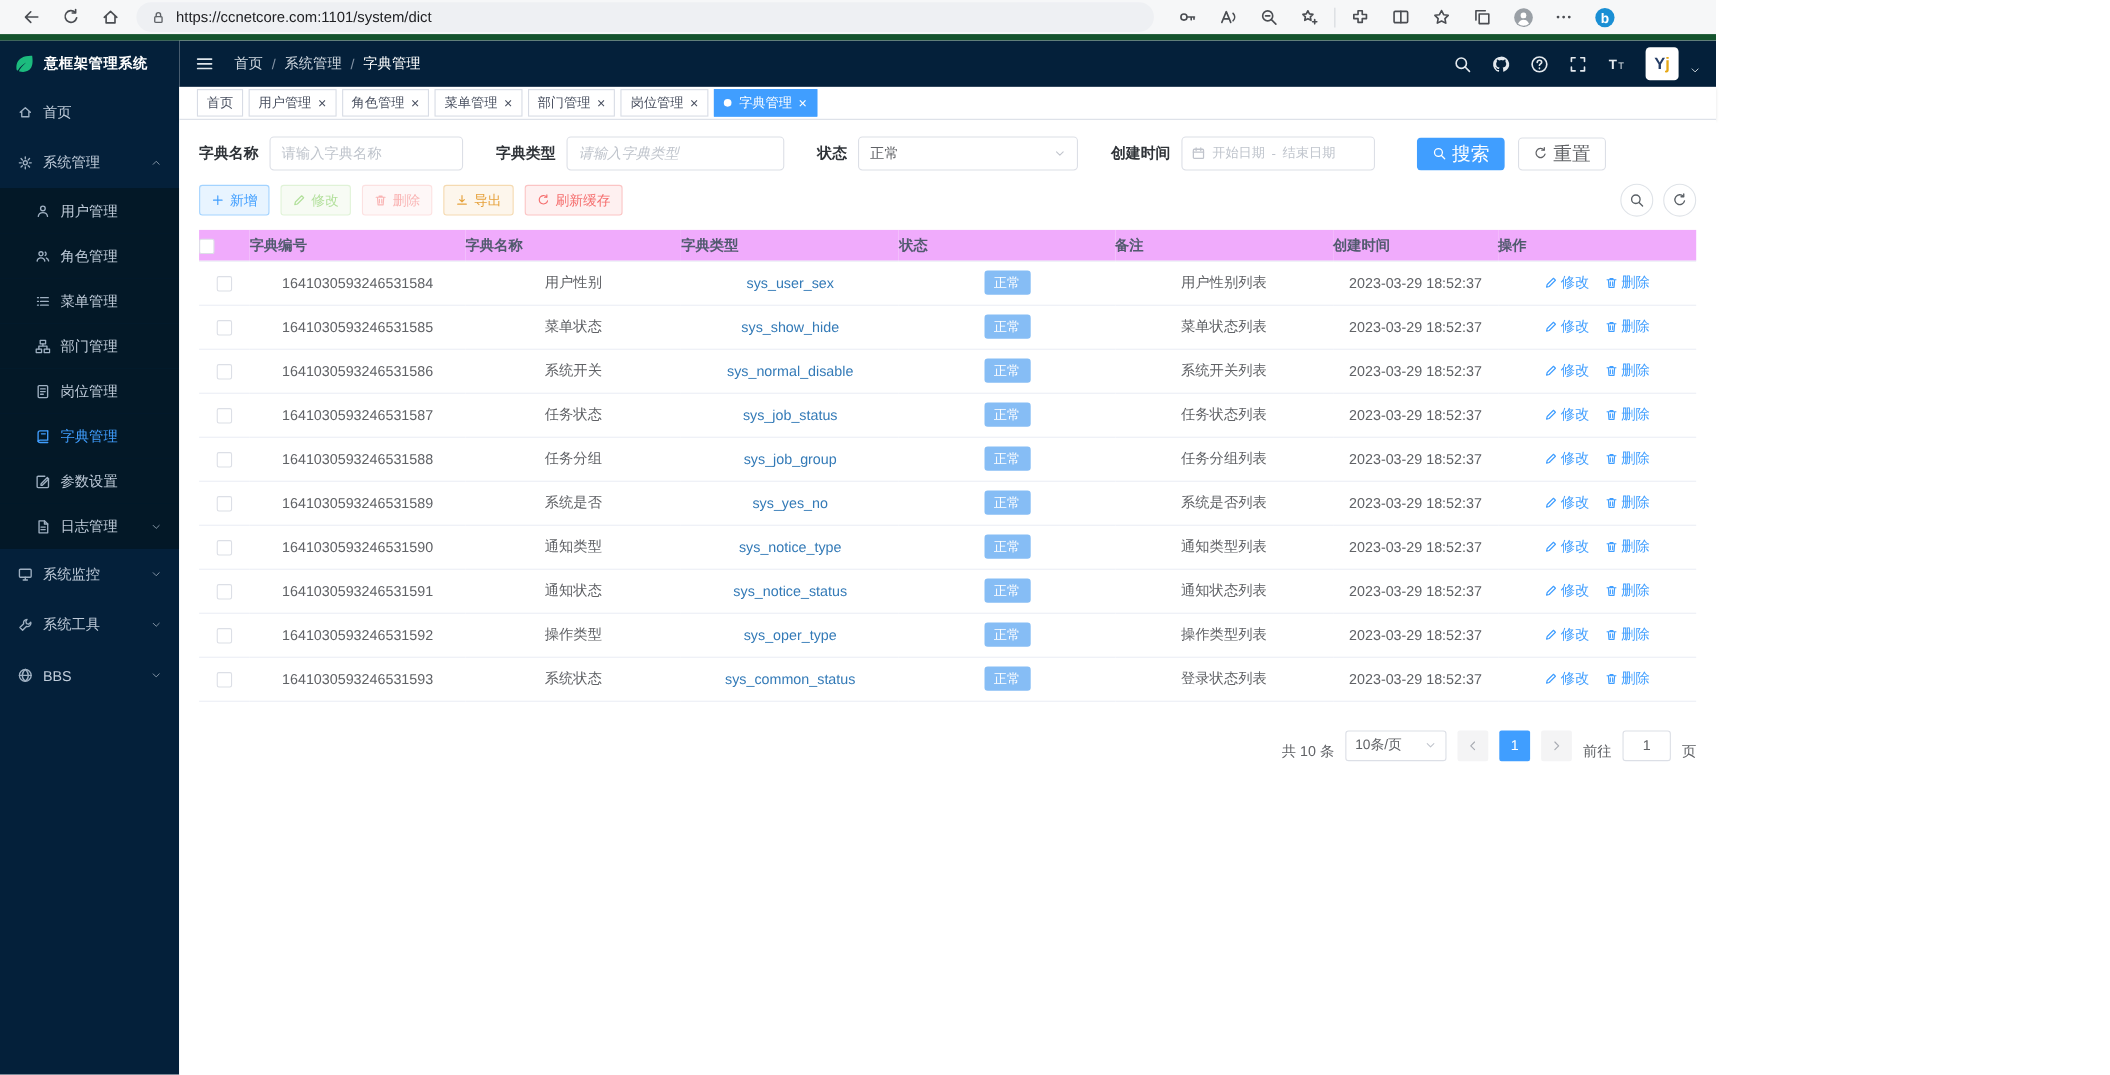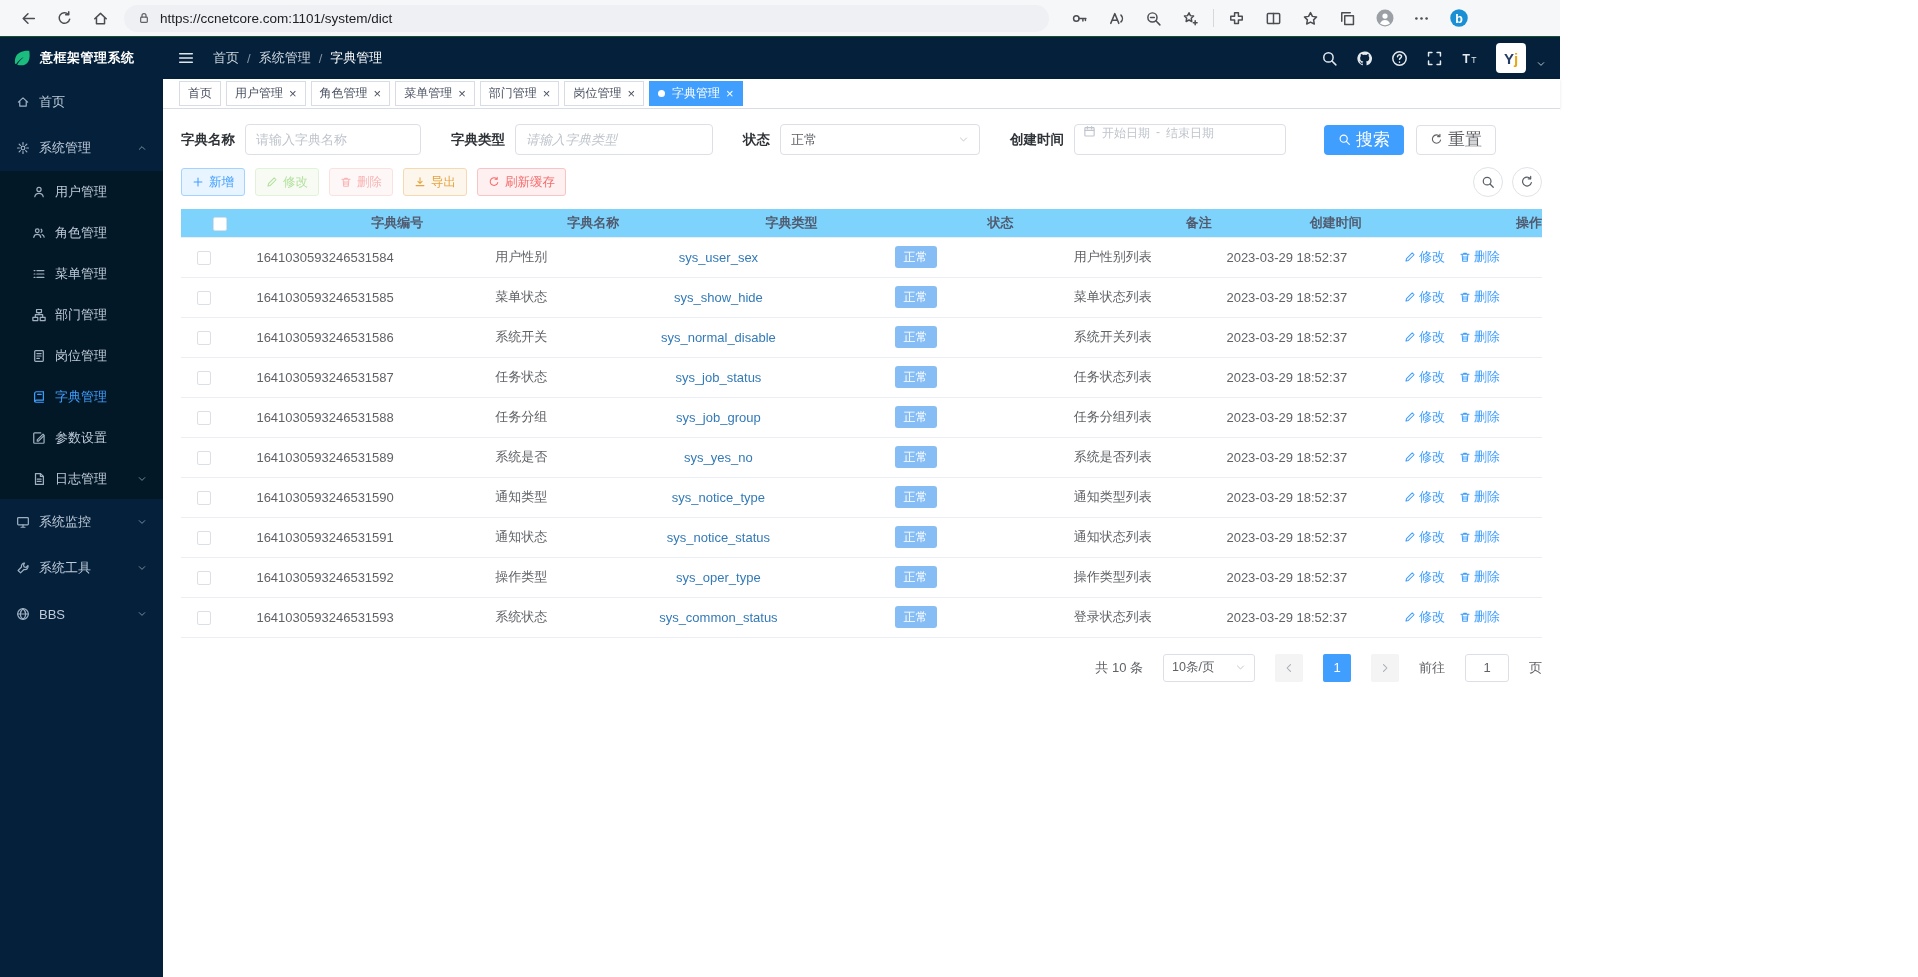--- a/index.html
+++ b/index.html
@@ -2,21 +2,21 @@
 <html><head>
 <meta charset="utf-8">
 <style>
   * { margin:0; padding:0; box-sizing:border-box; }
   html,body { width:1918px; height:977px; background:#fff; overflow:hidden;
     font-family:"Liberation Sans","DejaVu Sans",sans-serif; }
   .screen { position:relative; width:1918px; height:977px; background:#fff; }
   .window { position:absolute; left:0; top:0; width:1560px; height:977px; background:#fff; }
 
   
-  .chrome { height:37px; background:#f6f7f8; border-bottom:1px solid #14532d;
+  .chrome { height:37px; background:#f6f7f8; border-bottom:6px solid #14532d;
     display:flex; align-items:center; padding:0 10px; }
   .chrome-nav { display:flex; align-items:center; }
   .nav-btn { width:36px; height:30px; display:flex; align-items:center; justify-content:center;
     color:#4a4d52; border:none; background:transparent; border-radius:6px; cursor:pointer; }
   .url-bar { width:925px; height:27px; background:#eef0f3; border-radius:14px; margin:0 6px;
     display:flex; align-items:center; padding:0 13px; gap:9px; cursor:text; }
   .url-bar .icw { color:#5f6368; }
   .url-text { font-size:13.5px; color:#202124; white-space:nowrap; }
   .chrome-actions { display:flex; align-items:center; margin-left:6px; }
   .act-btn { width:37px; height:30px; display:flex; align-items:center; justify-content:center;
@@ -70,22 +70,22 @@
   .f-label { font-weight:700; color:#2f3338; font-size:13.5px; margin-right:10px; white-space:nowrap; }
   .f-input { height:31px; border:1px solid #dcdfe6; border-radius:4px; padding:0 10px;
     font-size:13px; color:#606266; background:#fff; outline:none;
     font-family:"Liberation Sans","DejaVu Sans",sans-serif; }
   .f-input::placeholder { color:#bfc4cc; }
   .w176 { width:176px; } .w198 { width:198px;font-style:italic; }
   .f-select { width:200px; height:31px; border:1px solid #dcdfe6; border-radius:4px; background:#fff;
     display:flex; align-items:center; justify-content:space-between; padding:0 10px; cursor:pointer; }
   .f-select-value { color:#606266; font-size:13px; }
   .caret { color:#c0c4cc; }
-  .daterange { width:212px; height:31px; border:1px solid #dcdfe6; border-radius:4px; background:#fff;
-    display:flex; align-items:flex-start; gap:6px; padding:0 8px; cursor:pointer; }
+  .daterange { width:176px; height:31px; border:1px solid #dcdfe6; border-radius:4px; background:#fff;
+    display:flex; align-items:center; gap:6px; padding:0 8px; cursor:pointer; }
   .daterange .icw { color:#c0c4cc; }
   .daterange .ph { color:#bfc4cc; font-size:12px; white-space:nowrap; }
   .daterange .sep { color:#bfc4cc; font-size:12px; }
   .btn { height:30px; border-radius:4px; font-size:17px; display:inline-flex; align-items:center;
     gap:5px; padding:0 13px; cursor:pointer; border:1px solid transparent;
     font-family:"Liberation Sans","DejaVu Sans",sans-serif; }
   .btn-search { background:#409eff; color:#fff; margin-left:8px; }
   .btn-reset { background:#fff; color:#606266; border-color:#dcdfe6; margin-left:12px; }
 
   .toolbar { display:flex; align-items:center; margin-top:12px; }
@@ -97,34 +97,34 @@
   .tb-success { background:#f0f9eb; border-color:#c2e7b0; color:#67c23a; }
   .tb-danger  { background:#fef0f0; border-color:#fbc4c4; color:#f56c6c; }
   .tb-warning { background:#fdf6ec; border-color:#f5dab1; color:#e6a23c; }
   .tb-btn.disabled { opacity:.5; cursor:not-allowed; }
   .toolbar-right { margin-left:auto; display:flex; align-items:center; gap:9px; }
   .circle-btn { width:30px; height:30px; border-radius:50%; border:1px solid #dfe3e8; background:#fff;
     color:#5a6066; display:flex; align-items:center; justify-content:center; cursor:pointer; }
 
   
   table.grid { width:100%; border-collapse:collapse; table-layout:fixed; margin-top:12px; font-size:13px; }
-  .grid th { background:#7dd3fc; color:#515a6e; font-weight:700; height:28px; text-align:right;
+  .grid th { background:#f0abfc; color:#515a6e; font-weight:700; height:28px; text-align:left;
     border-bottom:1px solid #ebeef5; }
   .grid td { height:40px; text-align:center; color:#606266; border-bottom:1px solid #ebeef5;
     white-space:nowrap; overflow:hidden; }
   .checkbox { display:inline-block; width:14px; height:14px; border:1px solid #dcdfe6;
     border-radius:2px; background:#fff; vertical-align:middle; cursor:pointer; }
   .type-link { color:#337ab7; cursor:pointer; text-decoration:none; }
   .tag { display:inline-block; padding:0 9px; height:22px; line-height:22px; border-radius:3px;
     background:#86bdf5; color:#fff; font-size:12px; }
   .op-link { color:#409eff; cursor:pointer; display:inline-flex; align-items:center; gap:3px; }
   .op-link + .op-link { margin-left:14px; }
 
   
-  .pager { display:flex; align-items:center; justify-content:flex-end; gap:20px; margin-top:16px;
+  .pager { display:flex; align-items:flex-end; justify-content:flex-end; gap:10px; margin-top:26px;
     font-size:13px; color:#606266; }
   .page-size { width:92px; height:28px; border:1px solid #dcdfe6; border-radius:3px; background:#fff;
     display:flex; align-items:center; justify-content:space-between; padding:0 8px; cursor:pointer;
     font-size:12.5px; }
   .pg-btn { min-width:28px; height:28px; background:#f4f4f5; border:none; border-radius:2px;
     display:flex; align-items:center; justify-content:center; color:#a8abb2; cursor:pointer; }
   .pg-num { background:#409eff; color:#fff; font-size:13px; }
   .goto-input { width:44px; height:28px; border:1px solid #dcdfe6; border-radius:3px; text-align:center;
     font-size:13px; color:#606266; outline:none;
     font-family:"Liberation Sans","DejaVu Sans",sans-serif; }

